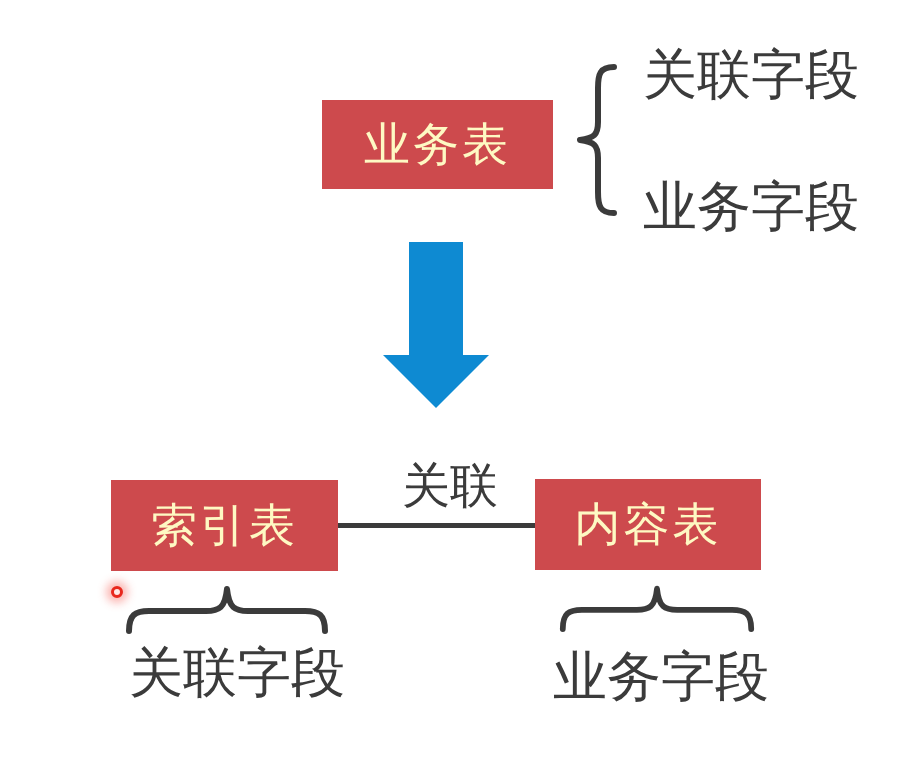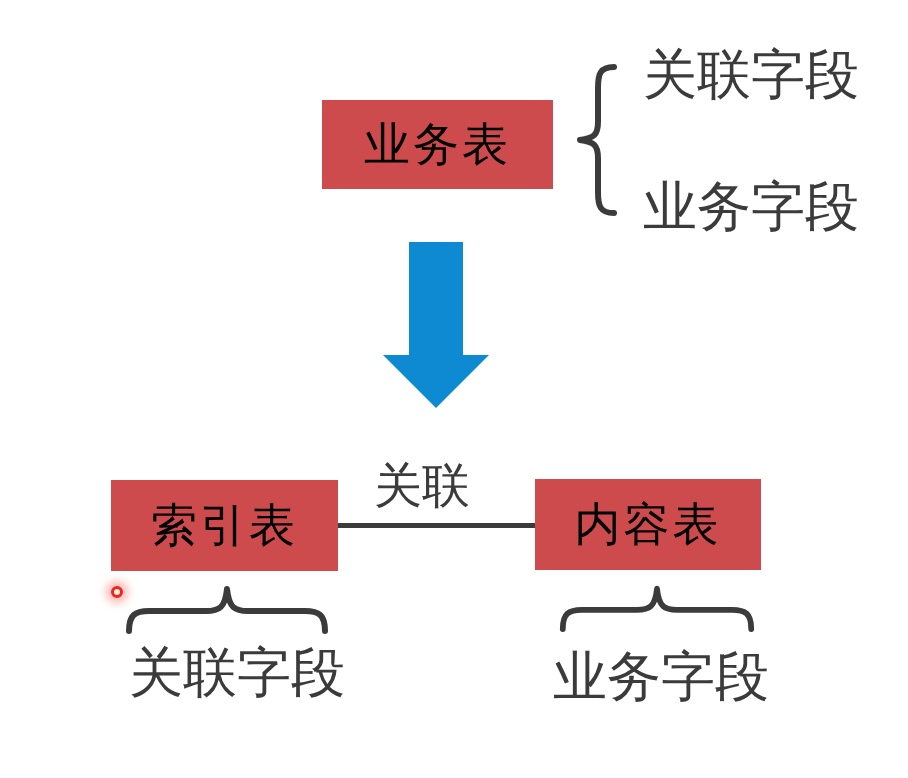--- a/index.html
+++ b/index.html
@@ -15,21 +15,21 @@
     width: 908px;
     height: 778px;
     background: #ffffff;
     overflow: hidden;
     font-family: "Liberation Sans", sans-serif;
     color: var(--ink);
   }
   .table-box {
     position: absolute;
     background: var(--box-red);
-    color: #000000;
+    color: #fef9c3;
     display: flex;
     align-items: center;
     justify-content: center;
     font-size: 46px;
     letter-spacing: 3px;
     white-space: nowrap;
   }
   .field-label {
     position: absolute;
     color: var(--ink);
@@ -80,21 +80,21 @@
     <path d="M 42 3 C 28 3 26 10 26 24 L 26 58 C 26 71 22 74 8 76 C 22 78 26 81 26 94 L 26 128 C 26 142 28 149 42 149" fill="none" stroke="currentColor" stroke-width="6" stroke-linecap="round" stroke-linejoin="round"></path>
   </svg>
 
   <div class="field-label" style="left:643px; top:47px;">关联字段</div>
   <div class="field-label" style="left:643px; top:179px;">业务字段</div>
 
   <svg class="arrow" style="left:383px; top:242px;" width="106" height="166" viewBox="0 0 106 166">
     <polygon points="26,0 80,0 80,113 106,113 53,166 0,113 26,113" fill="currentColor"></polygon>
   </svg>
 
-  <div class="relation-label" style="left:372px; top:462px; width:100px;">关联</div>
+  <div class="relation-label" style="left:400px; top:462px; width:100px;">关联</div>
 
   <div class="connector-line" style="left:337px; top:523px; width:199px; height:5px;"></div>
 
   <div class="table-box" style="left:111px; top:480px; width:227px; height:91px;font-family:Liberation Mono, monospace;">
     <span>索引表</span>
   </div>
 
   <div class="table-box" style="left:535px; top:479px; width:226px; height:91px;">
     <span>内容表</span>
   </div>

